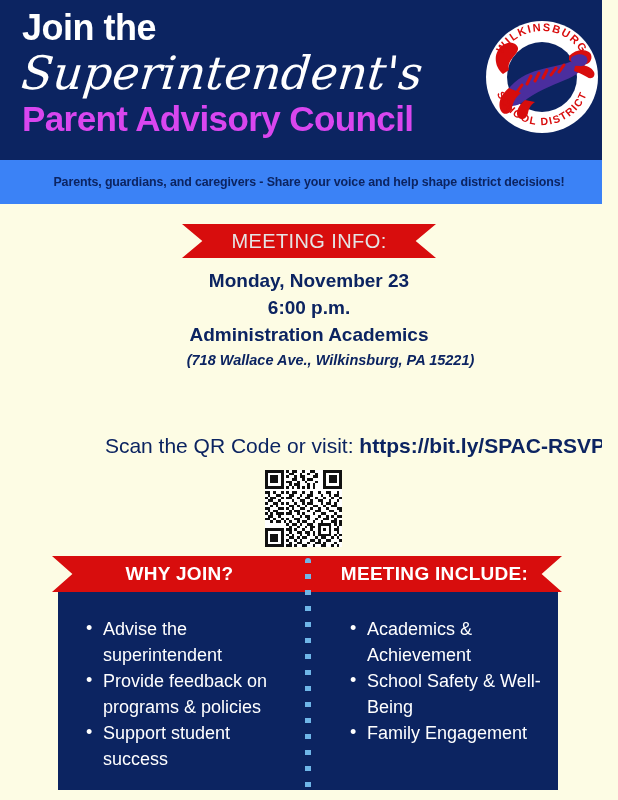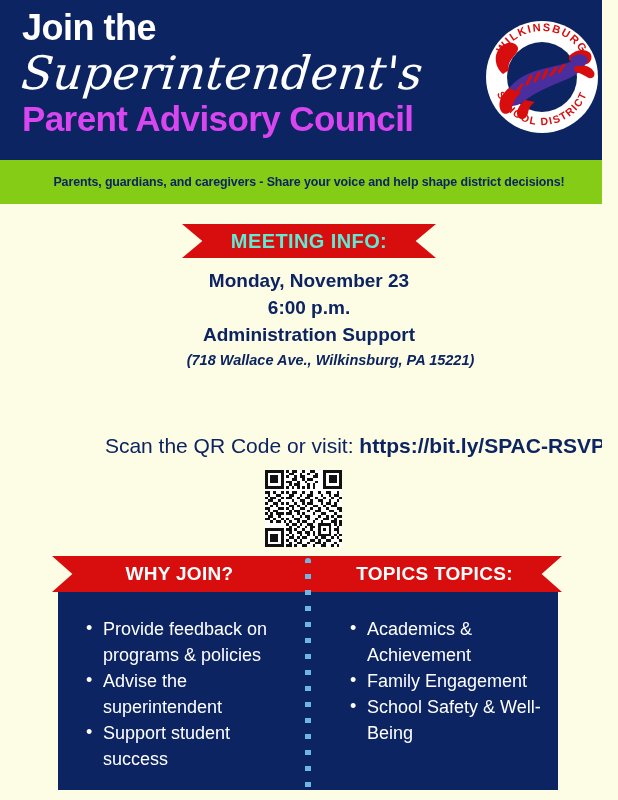--- a/index.html
+++ b/index.html
@@ -80,21 +80,21 @@
     width: 126px;
     height: 126px;
   }
 
   
   .subtitle-band {
     position: absolute;
     left: 0; top: 160px;
     width: 618px;
     height: 44px;
-    background: #84cc16;
+    background: #3b82f6;
     display: flex;
     align-items: center;
     justify-content: center;
   }
 
   .subtitle-text {
     font-family: "Liberation Sans", sans-serif;
     font-weight: bold;
     font-size: 12.4px;
     color: #0C2461;
@@ -112,22 +112,22 @@
     clip-path: polygon(
       0% 0%, 100% 0%,
       100% 0%, 92% 50%, 100% 100%,
       100% 100%, 0% 100%,
       8% 50%
     );
   }
 
   .ribbon-label {
     font-family: "Liberation Sans", sans-serif;
-    font-weight: bold;
-    color: #5eead4;
+    font-weight: normal;
+    color: #e5e5e5;
     letter-spacing: 0.4px;
     white-space: nowrap;
   }
 
   #ribbon-meeting {
     left: 182px;
     top: 224px;
     width: 254px;
     height: 34px;
   }
@@ -353,21 +353,21 @@
     <span class="subtitle-text">Parents, guardians, and caregivers - Share your voice and help shape district decisions!</span>
   </div>
 
   <div class="ribbon" id="ribbon-meeting">
     <span class="ribbon-label">MEETING INFO:</span>
   </div>
 
   <div class="meeting-info">
     <div class="meeting-line">Monday, November 23</div>
     <div class="meeting-line">6:00 p.m.</div>
-    <div class="meeting-line">Administration Support</div>
+    <div class="meeting-line">Administration Academics</div>
     <div class="meeting-address">(718 Wallace Ave., Wilkinsburg, PA 15221)</div>
   </div>
 
 
   <div class="rsvp-line">
     <span>Scan the QR Code or visit: </span><span class="rsvp-url">https://bit.ly/SPAC-RSVP</span>
   </div>
 
   <div class="qr-wrap">
     <svg viewBox="0 0 29 29" width="77" height="77" shape-rendering="crispEdges" aria-hidden="true">
@@ -593,35 +593,35 @@
         <rect x="21" y="28" width="2" height="1"></rect>
           <rect x="25" y="28" width="1" height="1"></rect>
         <rect x="27" y="28" width="1" height="1"></rect>
       </g>
     </svg>
   </div>
 
   <div class="bottom-ribbon"></div>
   <div class="bottom-ribbon-labels">
     <div>WHY JOIN?</div>
-    <div>TOPICS TOPICS:</div>
+    <div>MEETING INCLUDE:</div>
   </div>
 
   <div class="bottom-panel">
     <div class="panel-col left">
       <ul>
+        <li>Advise the superintendent</li>
         <li>Provide feedback on programs &amp; policies</li>
-        <li>Advise the superintendent</li>
         <li>Support student success</li>
       </ul>
     </div>
     <div class="panel-col right">
       <ul>
         <li>Academics &amp; Achievement</li>
+        <li>School Safety &amp; Well-Being</li>
         <li>Family Engagement</li>
-        <li>School Safety &amp; Well-Being</li>
       </ul>
     </div>
   </div>
 
   <div class="dotted-divider"></div>
 
 </div>
 
 </body></html>

